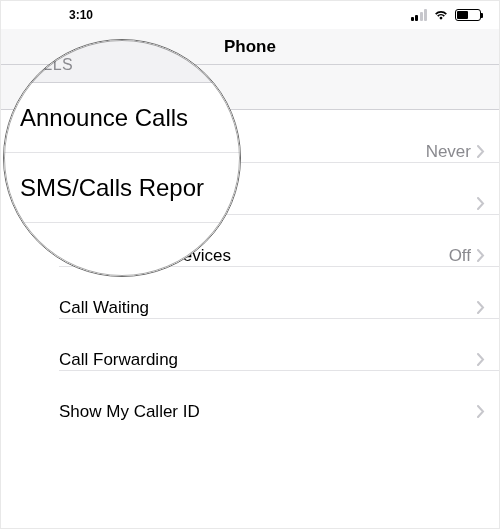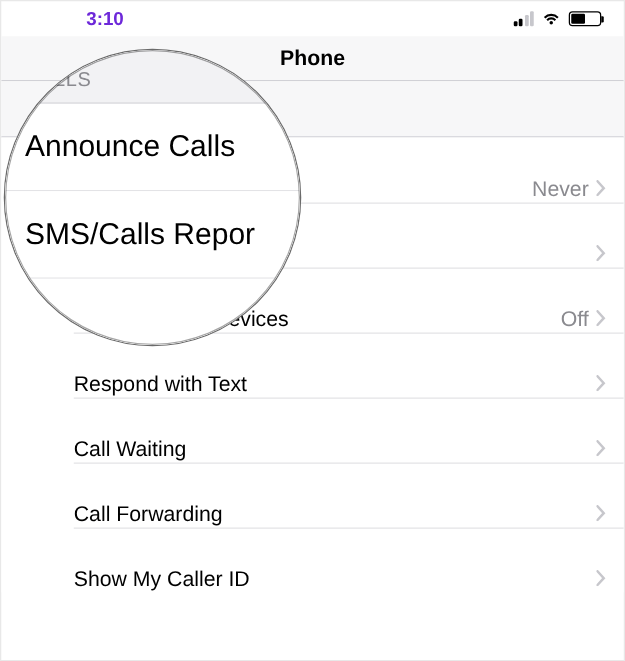--- a/index.html
+++ b/index.html
@@ -11,23 +11,23 @@
     border: 1px solid #e8e8e8;
   }
 
   
   .status-bar {
     height: 28px;
     display: flex;
     align-items: center;
     justify-content: space-between;
     padding: 0 18px 0 68px;
-    font-size: 15px;
+    font-size: 12px;
     font-weight: 600;
-    color: #6d28d9;
+    color: #000000;
   }
   .status-right { display: flex; align-items: center; gap: 6px; }
   .sig-bars { display: flex; align-items: flex-end; gap: 1.5px; height: 12px; }
   .sig-bars span { width: 3px; background: #c7c7cc; border-radius: 1px; }
   .sig-bars span.on { background: #000; }
   .b1 { height: 4px; } .b2 { height: 6px; } .b3 { height: 9px; } .b4 { height: 12px; }
   .wifi-ic svg { display: block; }
   .battery {
     width: 26px; height: 12px; border: 1px solid #000; border-radius: 3px;
     position: relative; display: flex; align-items: center;
@@ -164,28 +164,20 @@
   <div class="row">
     <span class="row-label" style="white-space:pre">Ca                   Devices</span>
     <span class="row-detail">Off</span>
     <span class="chevron">
       <svg width="8" height="13" viewBox="0 0 8 13">
           <path d="M1 1l5 5.5L1 12" stroke="#c7c7cc" stroke-width="2" fill="none" stroke-linecap="round"></path>
         </svg>
     </span>
   </div>
 
-  <div class="row">
-    <span class="row-label">Respond with Text</span>
-    <span class="chevron">
-      <svg width="8" height="13" viewBox="0 0 8 13">
-          <path d="M1 1l5 5.5L1 12" stroke="#c7c7cc" stroke-width="2" fill="none" stroke-linecap="round"></path>
-        </svg>
-    </span>
-  </div>
 
   <div class="row">
     <span class="row-label">Call Waiting</span>
     <span class="chevron">
       <svg width="8" height="13" viewBox="0 0 8 13">
           <path d="M1 1l5 5.5L1 12" stroke="#c7c7cc" stroke-width="2" fill="none" stroke-linecap="round"></path>
         </svg>
     </span>
   </div>
 

